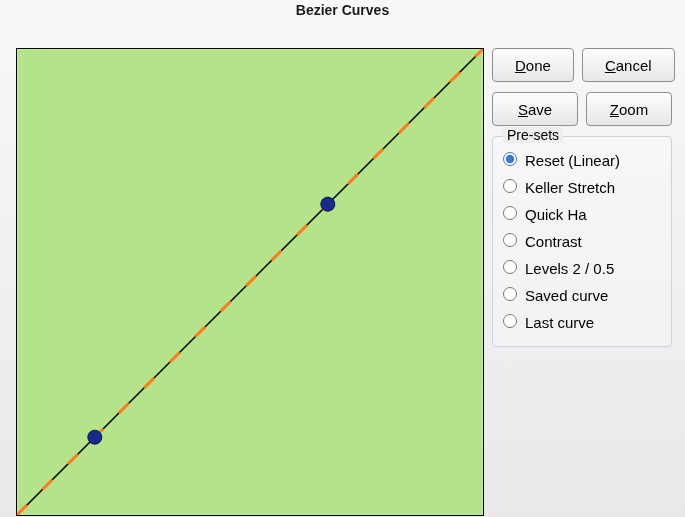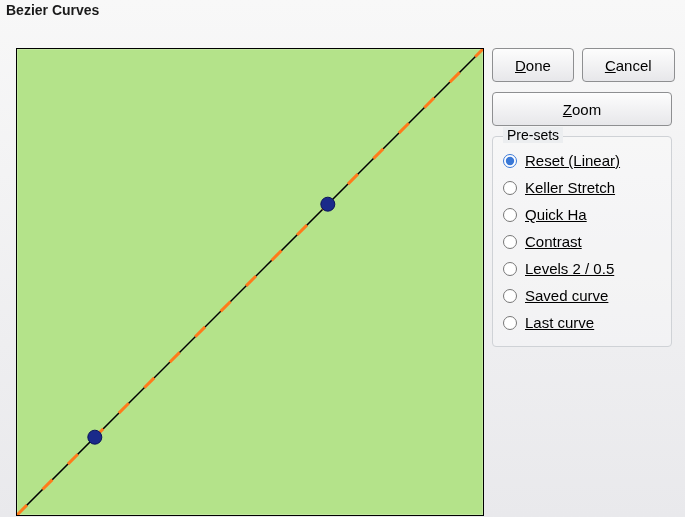--- a/index.html
+++ b/index.html
@@ -12,20 +12,21 @@
     background: linear-gradient(to bottom, #f8f8f8, #e9e9ec);
     color: #000;
     overflow: hidden;
   }
   .titlebar {
     height: 22px;
     padding: 2px 6px 0 6px;
     font-weight: bold;
     color: #1a1a1a;
     background: transparent;
+    text-align: center;
   }
   .content {
     position: relative;
     width: 100%;
     height: calc(100% - 24px);
   }
 
   
   .canvas-wrap {
     position: absolute;
@@ -81,26 +82,24 @@
   .group-title {
     position: absolute;
     top: -10px;
     left: 10px;
     background: #eceef0;
     padding: 0 4px;
     font-size: 14px;
   }
   .preset-item {
     display: flex;
-    align-items: center;
     gap: 8px;
     padding: 5px 0;
     cursor: pointer;
     font-size: 15px;
-    text-decoration: underline;
   }
   .preset-item input[type=radio] {
     width: 14px;
     height: 14px;
     margin: 0;
     accent-color: #3a78d6;
   }
 </style>
 </head>
 <body>
@@ -120,20 +119,21 @@
       </svg>
   </div>
 
   <div class="right-col">
 
     <div class="btn-row">
       <button class="win"><span class="mnemonic">D</span>one</button>
       <button class="win"><span class="mnemonic">C</span>ancel</button>
     </div>
     <div class="btn-row">
+      <button class="win"><span class="mnemonic">S</span>ave</button>
       <button class="win"><span class="mnemonic">Z</span>oom</button>
     </div>
 
     <div class="group">
       <span class="group-title">Pre-sets</span>
       <div id="presets-list">
           <label class="preset-item">
             <input type="radio" name="preset" checked="" style="">
             <span>Reset (Linear)</span>
           </label>

